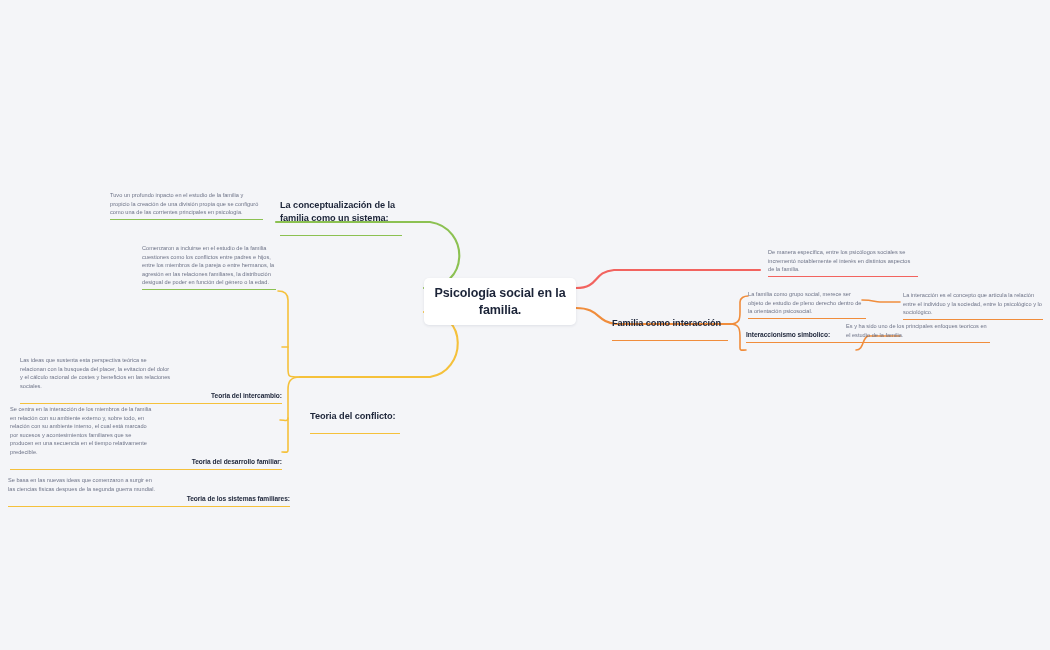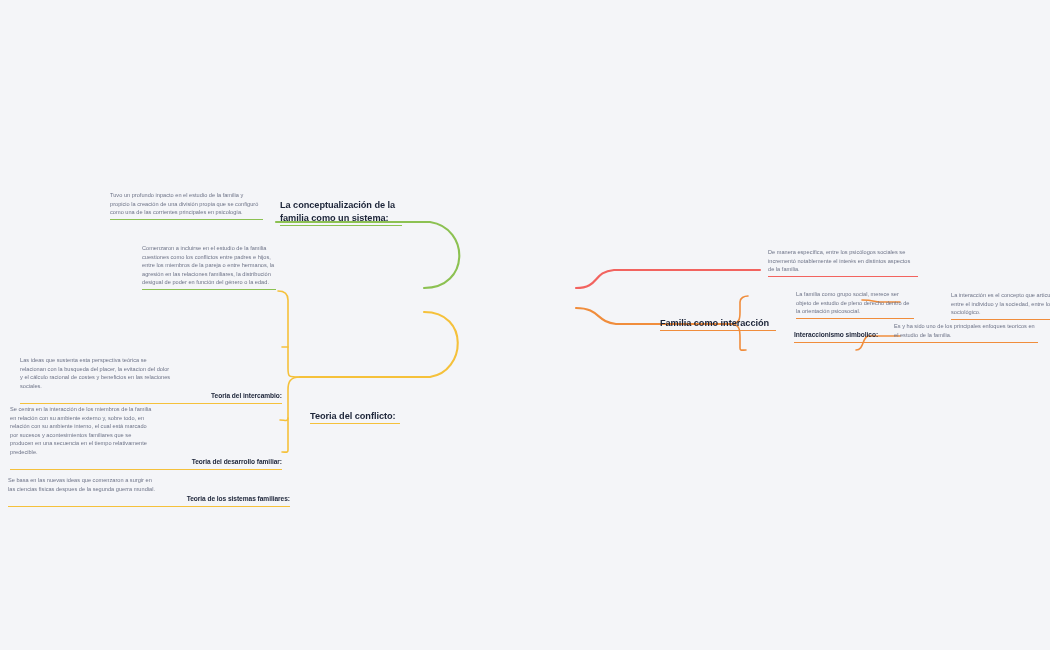--- a/index.html
+++ b/index.html
@@ -57,21 +57,21 @@
     letter-spacing: -0.1px;
   }
 
   
   .branch-label {
     position: absolute;
     font-size: 9.2px;
     font-weight: bold;
     color: #1c2438;
     line-height: 1.42;
-    padding-bottom: 0;
+    padding-bottom: 10px;
     z-index: 4;
     letter-spacing: -0.05px;
   }
 
   
   .detail-text {
     position: absolute;
     font-size: 5.6px;
     color: #6d7387;
     line-height: 1.52;
@@ -104,21 +104,21 @@
 
   
   .theory-row.rl { display: flex; align-items: flex-start; }
   .theory-row.rl .t-label { flex: 0 0 auto; text-align: left; align-self: flex-end; }
   .theory-row.rl .t-detail { flex: 1 1 auto; }
 
   
   .ul-green  { border-bottom: 1.3px solid #8cc152; }
   .ul-yellow { border-bottom: 1.3px solid #f5c13b; margin-top: 48px; }
   .ul-red    { border-bottom: 1.3px solid #f2635f; }
-  .ul-orange { border-bottom: 1.3px solid #f08d3c; margin-left: 48px; }
+  .ul-orange { border-bottom: 1.3px solid #f08d3c; }
 </style>
 </head>
 <body>
 
 <div id="canvas">
 
   <svg id="connectors" viewBox="0 0 1050 650">
 
     <path d="M 424,288 C 470,288 470,228 430,222 L 276,222" fill="none" stroke="#8cc152" stroke-width="2.1" stroke-linecap="round"></path>
 
@@ -132,20 +132,23 @@
     <path d="M 576,288 C 600,288 592,272 614,270 L 760,270" fill="none" stroke="#f2635f" stroke-width="2.1" stroke-linecap="round"></path>
 
     <path d="M 576,308 C 600,308 596,322 616,324 L 730,324" fill="none" stroke="#f08d3c" stroke-width="2.1" stroke-linecap="round"></path>
 
     <path d="M 730,324 C 740,324 740,318 740,312 L 740,302 C 740,298 744,296 748,296" fill="none" stroke="#f08d3c" stroke-width="1.6" stroke-linecap="round"></path>
     <path d="M 730,324 C 740,324 740,330 740,338 L 740,348 C 740,351 742,350 746,350" fill="none" stroke="#f08d3c" stroke-width="1.6" stroke-linecap="round"></path>
     <path d="M 862,300 C 874,300 874,302 880,302 L 900,302" fill="none" stroke="#f08d3c" stroke-width="1.6" stroke-linecap="round"></path>
     <path d="M 856,350 C 864,350 862,338 868,336 L 900,336" fill="none" stroke="#f08d3c" stroke-width="1.6" stroke-linecap="round"></path>
   </svg>
 
+  <div class="central-node">
+    <span>Psicología social en la familia.</span>
+  </div>
 
   <div class="branch-label ul-green" style="left:280px; top:199px; width:122px;">La conceptualización de la familia como un sistema:</div>
 
   <div class="detail-text ul-green" style="left:110px; top:191px; width:153px;">Tuvo un profundo inpacto en el estudio de la familia y propicio la creación de una división propia que se configuró como una de las corrientes principales en psicología.</div>
 
   <div class="detail-text ul-green" style="left:142px; top:244px; width:134px;">Comenzaron a incluirse en el estudio de la familia cuestiones como los conflictos entre padres e hijos, entre los miembros de la pareja o entre hermanos, la agresión en las relaciones familiares, la distribución desigual de poder en función del género o la edad.</div>
 
   <div class="branch-label ul-yellow" style="left:310px; top:362px; width:90px;">Teoria del conflicto:</div>
 
   <div class="theory-row stack ul-yellow" style="left:20px; top:308px; width:262px;">

